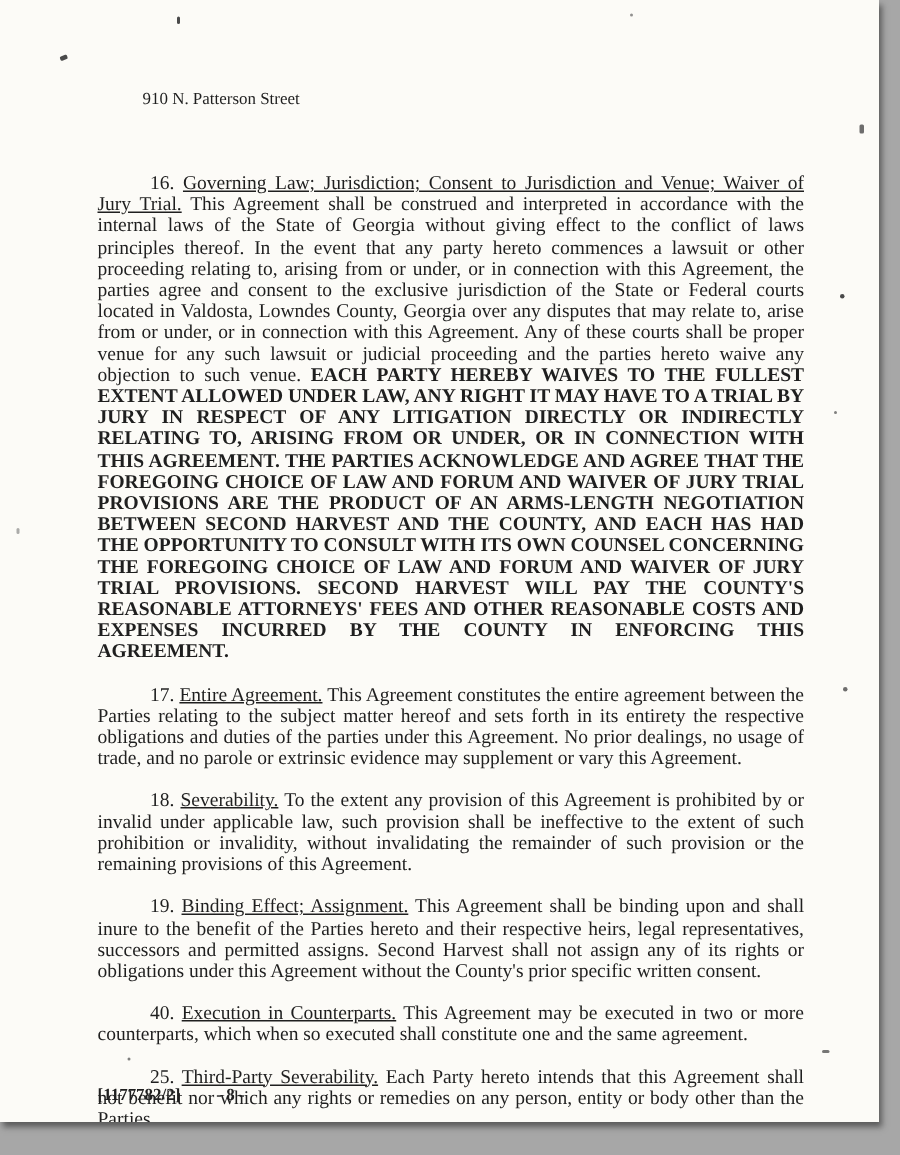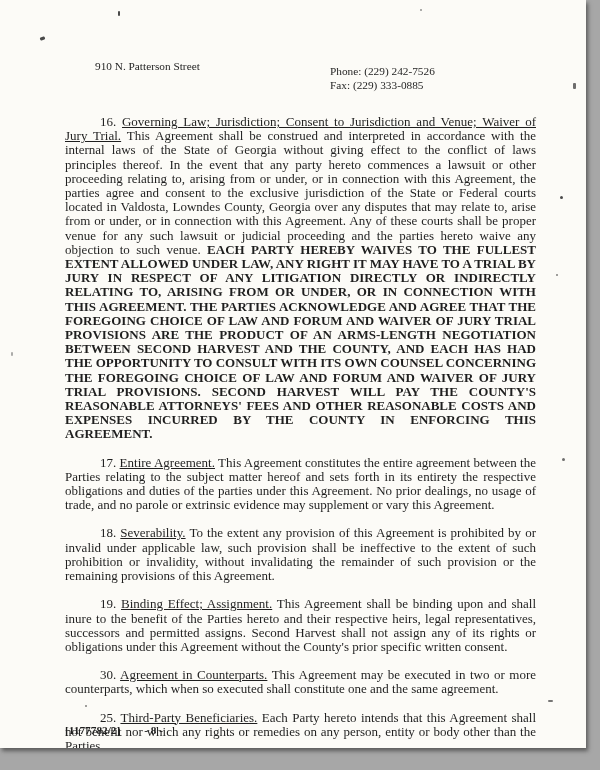--- a/index.html
+++ b/index.html
@@ -56,37 +56,33 @@
 </head>
 <body>
 
 <div class="canvas">
   <div class="page">
 
     <div class="header">
       <div class="address">
         <div class="addr-line">910 N. Patterson Street</div>
       </div>
-      <div class="contact">
-        <div class="addr-line">Phone: (229) 242-7526</div>
-        <div class="addr-line">Fax: (229) 333-0885</div>
-      </div>
     </div>
 
     <p class="para"><span class="num">16.</span> <span class="heading">Governing Law; Jurisdiction; Consent to Jurisdiction and Venue; Waiver of Jury Trial.</span> <span class="body-text">This Agreement shall be construed and interpreted in accordance with the internal laws of the State of Georgia without giving effect to the conflict of laws principles thereof.  In the event that any party hereto commences a lawsuit or other proceeding relating to, arising from or under, or in connection with this Agreement, the parties agree and consent to the exclusive jurisdiction of the State or Federal courts located in Valdosta, Lowndes County, Georgia over any disputes that may relate to, arise from or under, or in connection with this Agreement.  Any of these courts shall be proper venue for any such lawsuit or judicial proceeding and the parties hereto waive any objection to such venue.</span> <span class="caps">EACH PARTY HEREBY WAIVES TO THE FULLEST EXTENT ALLOWED UNDER LAW, ANY RIGHT IT MAY HAVE TO A TRIAL BY JURY IN RESPECT OF ANY LITIGATION DIRECTLY OR INDIRECTLY RELATING TO, ARISING FROM OR UNDER, OR IN CONNECTION WITH THIS AGREEMENT.  THE PARTIES ACKNOWLEDGE AND AGREE THAT THE FOREGOING CHOICE OF LAW AND FORUM AND WAIVER OF JURY TRIAL PROVISIONS ARE THE PRODUCT OF AN ARMS-LENGTH NEGOTIATION BETWEEN SECOND HARVEST AND THE COUNTY, AND EACH HAS HAD THE OPPORTUNITY TO CONSULT WITH ITS OWN COUNSEL CONCERNING THE FOREGOING CHOICE OF LAW AND FORUM AND WAIVER OF JURY TRIAL PROVISIONS.  SECOND HARVEST WILL PAY THE COUNTY'S REASONABLE ATTORNEYS' FEES AND OTHER REASONABLE COSTS AND EXPENSES INCURRED BY THE COUNTY IN ENFORCING THIS AGREEMENT.</span></p>
 
     <p class="para"><span class="num">17.</span> <span class="heading">Entire Agreement.</span> <span class="body-text">This Agreement constitutes the entire agreement between the Parties relating to the subject matter hereof and sets forth in its entirety the respective obligations and duties of the parties under this Agreement.  No prior dealings, no usage of trade, and no parole or extrinsic evidence may supplement or vary this Agreement.</span></p>
 
     <p class="para"><span class="num">18.</span> <span class="heading">Severability.</span> <span class="body-text">To the extent any provision of this Agreement is prohibited by or invalid under applicable law, such provision shall be ineffective to the extent of such prohibition or invalidity, without invalidating the remainder of such provision or the remaining provisions of this Agreement.</span></p>
 
     <p class="para"><span class="num">19.</span> <span class="heading">Binding Effect; Assignment.</span> <span class="body-text">This Agreement shall be binding upon and shall inure to the benefit of the Parties hereto and their respective heirs, legal representatives, successors and permitted assigns.  Second Harvest shall not assign any of its rights or obligations under this Agreement without the County's prior specific written consent.</span></p>
 
-    <p class="para"><span class="num">30.</span> <span class="heading">Agreement in Counterparts.</span> <span class="body-text">This Agreement may be executed in two or more counterparts, which when so executed shall constitute one and the same agreement.</span></p>
+    <p class="para"><span class="num">40.</span> <span class="heading">Execution in Counterparts.</span> <span class="body-text">This Agreement may be executed in two or more counterparts, which when so executed shall constitute one and the same agreement.</span></p>
 
-    <p class="para"><span class="num">25.</span> <span class="heading">Third-Party Beneficiaries.</span> <span class="body-text">Each Party hereto intends that this Agreement shall not benefit nor which any rights or remedies on any person, entity or body other than the Parties</span></p>
+    <p class="para"><span class="num">25.</span> <span class="heading">Third-Party Severability.</span> <span class="body-text">Each Party hereto intends that this Agreement shall not benefit nor which any rights or remedies on any person, entity or body other than the Parties</span></p>
 
     <div class="footer">
       <span class="doc-id">[1177782/2]</span><span class="page-num">- 8 -</span>
     </div>
 
   </div>
 
   <div class="artifact a1"></div>
   <div class="artifact a2"></div>
   <div class="artifact a3"></div>

